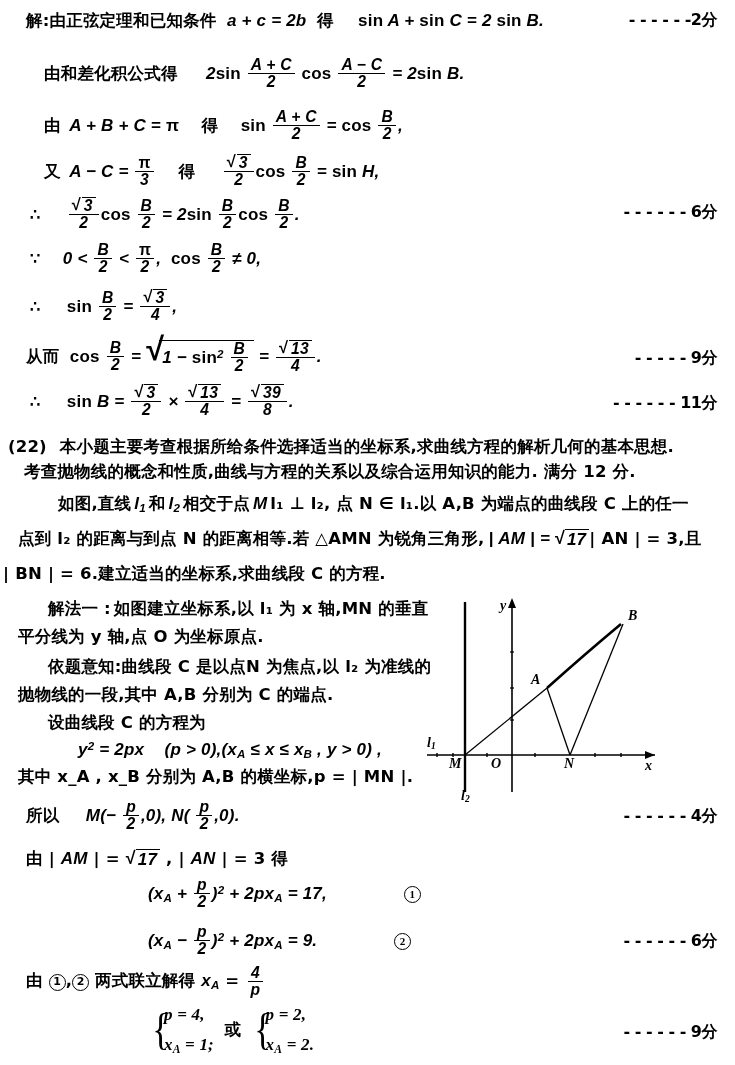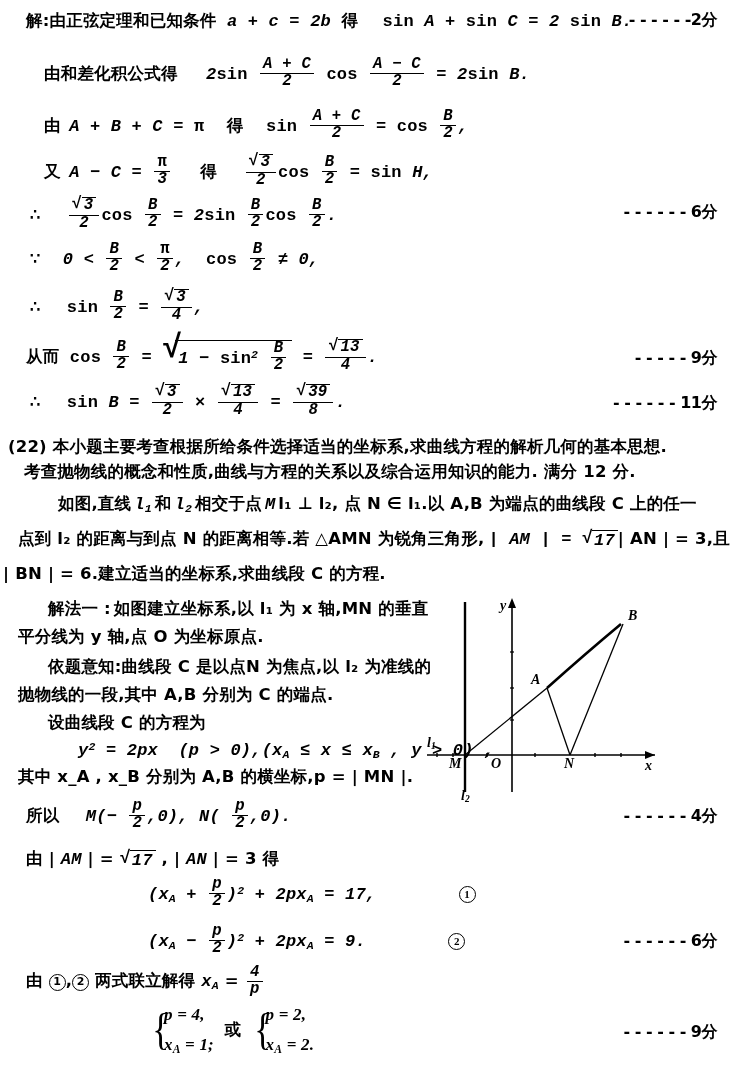--- a/index.html
+++ b/index.html
@@ -27,21 +27,21 @@
     font-size: 17px;
     font-weight: bold;
     letter-spacing: 0.2px;
   }
   .cn {
     font-family: "DejaVu Sans", "Liberation Sans", sans-serif;
     font-weight: bold;
     font-size: 16.5px;
   }
   .math {
-    font-family: Liberation Mono, monospace;
+    font-family: Liberation Sans, sans-serif;
     font-style: italic;
     font-weight: bold;
     font-size: 17px;
   }
   .up {
     font-style: normal;
   }
   .marks {
     position: absolute;
     right: 18px;
@@ -266,21 +266,21 @@
       <span class="frac"><span class="num"><span class="rad"><span class="body">3</span></span></span><span class="den">2</span></span>
       ×
       <span class="frac"><span class="num"><span class="rad"><span class="body">13</span></span></span><span class="den">4</span></span>
       =
       <span class="frac"><span class="num"><span class="rad"><span class="body">39</span></span></span><span class="den">8</span></span>.
     </span>
   </div>
   <div class="marks" style="top:393px;text-align:center;">- - - - - - 11分</div>
 
   <div class="row" style="left:8px; top:436px; font-size:16px;">
-    <span class="cn">(22)</span><span class="cn" style="margin-left:6px;">本小题主要考查根据所给条件选择适当的坐标系,求曲线方程的解析几何的基本思想.</span>
+    <span class="cn">(22)</span><span class="cn" style="margin-left:13px;">本小题主要考查根据所给条件选择适当的坐标系,求曲线方程的解析几何的基本思想.</span>
   </div>
   <div class="row" style="left:24px; top:461px; font-size:16px;">
     <span class="cn">考查抛物线的概念和性质,曲线与方程的关系以及综合运用知识的能力. 满分 12 分.</span>
   </div>
 
   <div class="row" style="left:58px; top:493px; font-size:16px;">
     <span class="cn">如图,直线</span><span class="math" style="margin-left:3px;">l<sub>1</sub></span><span class="cn" style="margin-left:3px;">和</span><span class="math" style="margin-left:3px;">l<sub>2</sub></span><span class="cn" style="margin-left:3px;">相交于点</span><span class="math" style="margin-left:3px;">M</span><span class="cn" style="margin-left:3px;">l₁ ⊥ l₂, 点 N ∈ l₁.以 A,B 为端点的曲线段 C 上的任一</span>
   </div>
   <div class="row" style="left:18px; top:528px; font-size:16px;">
     <span class="cn">点到 l₂ 的距离与到点 N 的距离相等.若 △AMN 为锐角三角形,</span><span class="math" style="margin-left:4px;">| AM | = <span class="rad"><span class="body">17</span></span></span><span class="cn" style="">| AN | = 3,且</span>

